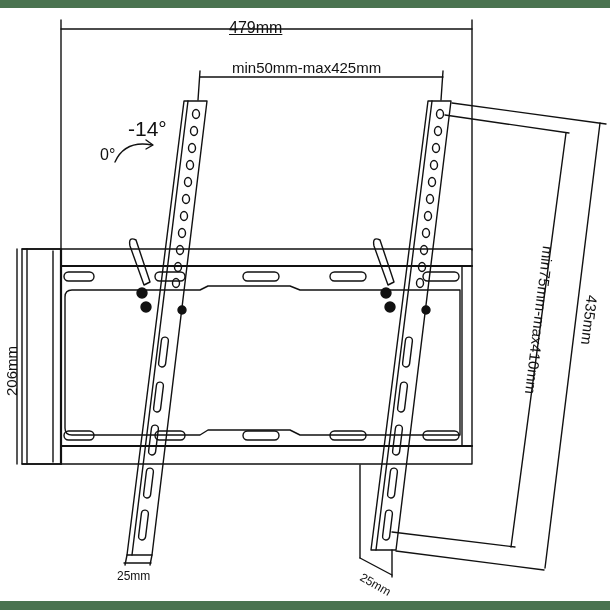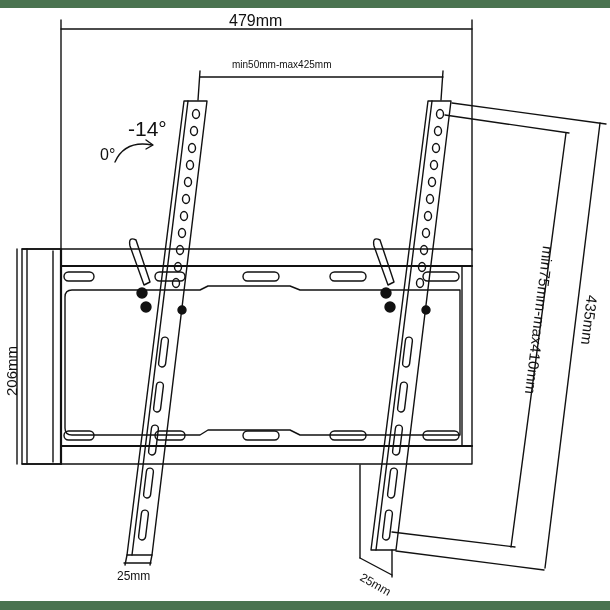--- a/index.html
+++ b/index.html
@@ -131,22 +131,22 @@
     <line x1="124" y1="563" x2="151" y2="563"></line>
   </g>
 
   <g>
     <line x1="360" y1="465" x2="360" y2="558"></line>
     <line x1="392" y1="550" x2="392" y2="577"></line>
     <line x1="360" y1="558" x2="392" y2="575"></line>
   </g>
 </svg>
 
-<span class="lbl" style="left:229px; top:13px; font-size:16px;">479mm</span>
-<span class="lbl" style="left:232px; top:60px; font-size:10px;">min50mm-max425mm</span>
+<span class="lbl" style="left:229px; top:20px; font-size:16px;text-decoration:underline;">479mm</span>
+<span class="lbl" style="left:232px; top:60px; font-size:15px;">min50mm-max425mm</span>
 <span class="lbl" style="left:128px; top:118px; font-size:21px;">-14°</span>
 <span class="lbl" style="left:100px; top:147px; font-size:16px;">0°</span>
 <span class="lbl rot90" style="left:4px; top:396px; font-size:15px; transform: rotate(-90deg);">206mm</span>
 <span class="lbl rot90" style="left:600px; top:296px; font-size:15px; transform: rotate(97deg);">435mm</span>
 <span class="lbl rot90" style="left:556px; top:247px; font-size:15px; transform: rotate(97deg);">min75mm-max410mm</span>
 <span class="lbl" style="left:117px; top:570px; font-size:12px;">25mm</span>
 <span class="lbl" style="left:364px; top:571px; font-size:12px; transform: rotate(30deg); transform-origin:left top;">25mm</span>
 
 <div class="band bottom"></div>
 

